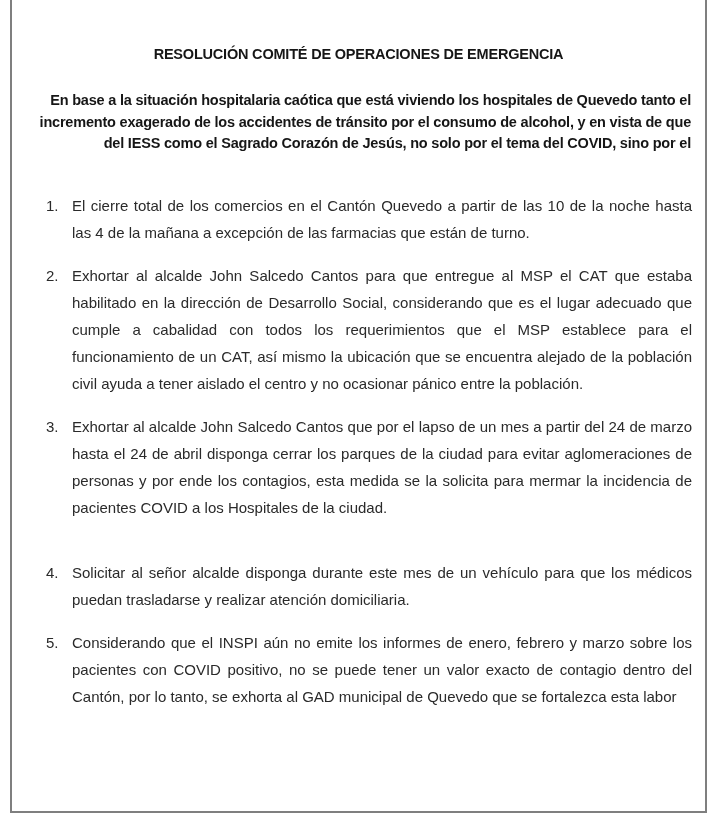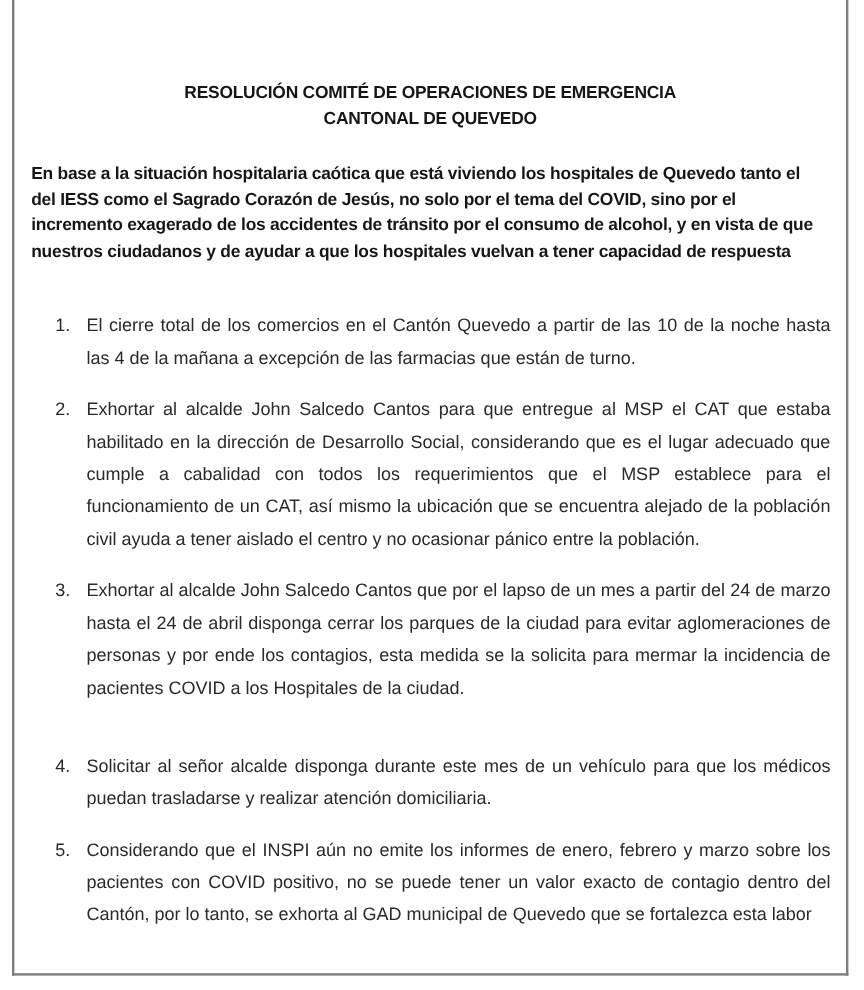--- a/index.html
+++ b/index.html
@@ -22,31 +22,31 @@
     top: -4px;
     width: 697px;
     height: 817px;
     border: 2px solid #7f7f7f;
     border-top: none;
     box-sizing: border-box;
     overflow: hidden;
     background: #ffffff;
   }
   .doc-header {
-    margin-top: 72px;
+    margin-top: 48px;
     text-align: center;
     font-weight: 700;
     font-size: 14.5px;
     line-height: 21px;
     color: #161616;
     letter-spacing: -0.2px;
   }
   .intro {
     margin-top: 25px;
-    text-align: left;
+    text-align: right;
     font-weight: 700;
     font-size: 14.5px;
     line-height: 21.5px;
     color: #161616;
     letter-spacing: -0.2px;
     padding: 0 14px;
   }
   .intro .line { white-space: nowrap; }
   .resolution-list {
     margin: 37px 0 0 0;
@@ -72,28 +72,26 @@
   }
 </style>
 </head>
 <body>
 
 <div class="page">
   <div class="frame">
 
     <div class="doc-header">
       <div class="title-line">RESOLUCIÓN COMITÉ DE OPERACIONES DE EMERGENCIA</div>
-      <div class="title-line">CANTONAL DE QUEVEDO</div>
     </div>
 
     <div class="intro">
       <div class="line">En base a la situación hospitalaria caótica que está viviendo los hospitales de Quevedo tanto el</div>
+      <div class="line">incremento exagerado de los accidentes de tránsito por el consumo de alcohol, y en vista de que</div>
       <div class="line">del IESS como el Sagrado Corazón de Jesús, no solo por el tema del COVID, sino por el</div>
-      <div class="line">incremento exagerado de los accidentes de tránsito por el consumo de alcohol, y en vista de que</div>
-      <div class="line">nuestros ciudadanos y de ayudar a que los hospitales vuelvan a tener capacidad de respuesta</div>
     </div>
 
     <ol class="resolution-list">
       <li class="resolution-item">
         <span class="item-number">1.</span>
         <div class="item-text">El cierre total de los comercios en el Cantón Quevedo a partir de las 10 de la noche hasta las 4 de la mañana a excepción de las farmacias que están de turno.</div>
       </li>
       <li class="resolution-item">
         <span class="item-number">2.</span>
         <div class="item-text">Exhortar al alcalde John Salcedo Cantos para que entregue al MSP el CAT que estaba habilitado en la dirección de Desarrollo Social, considerando que es el lugar adecuado que cumple a cabalidad con todos los requerimientos que el MSP establece para el funcionamiento de un CAT, así mismo la ubicación que se encuentra alejado de la población civil ayuda a tener aislado el centro y no ocasionar pánico entre la población.</div>

